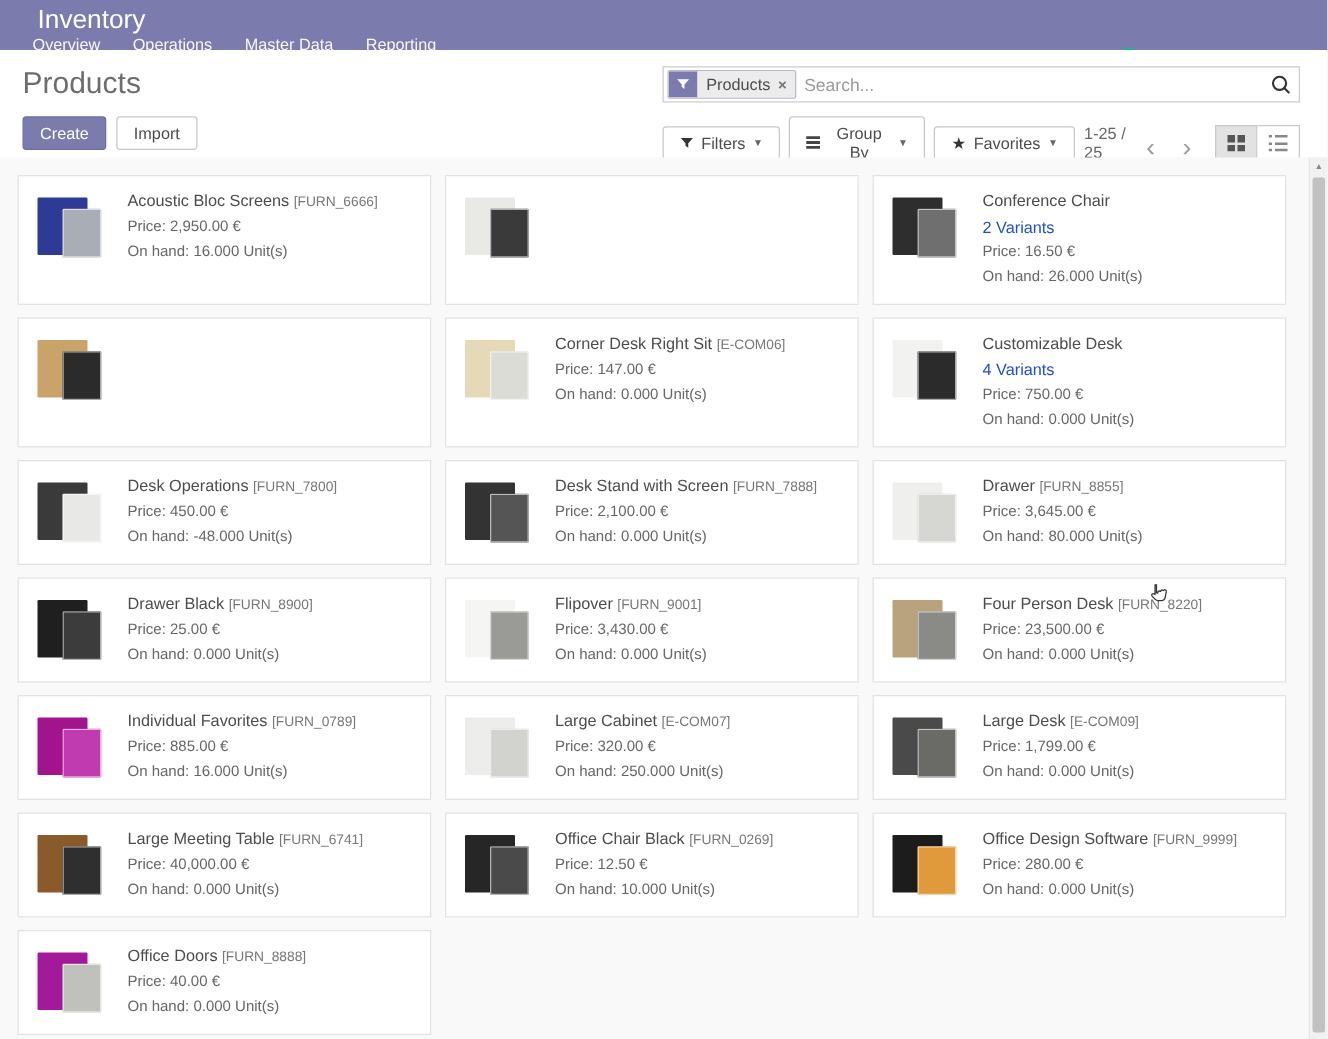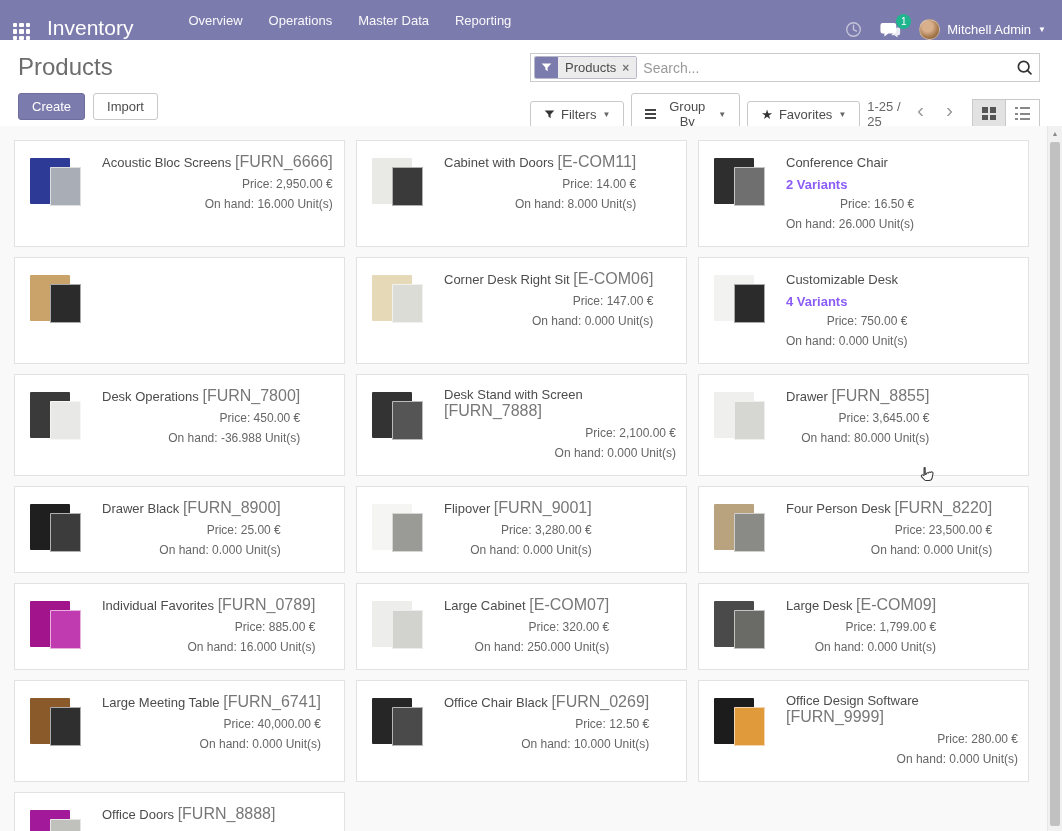--- a/index.html
+++ b/index.html
@@ -1,21 +1,21 @@
 <!DOCTYPE html>
 <html><head>
 <meta charset="utf-8">
 <style>
   * { margin:0; padding:0; box-sizing:border-box; }
   html,body { width:1062px; height:831px; overflow:hidden;
     font-family:"Liberation Sans", sans-serif; background:#f9f9f9; }
 
   
-  .topnav { height:40px; background:#7c7bad; display:flex; align-items:flex-end;
-    color:#fff; padding:0 16px 0 13px; }
+  .topnav { height:40px; background:#7c7bad; display:flex; align-items:flex-start;
+    color:#fff; padding:0 16px 0 13px;flex-direction:column; }
   .apps-icon { width:17px; height:17px; display:grid;
     grid-template-columns:repeat(3,1fr); gap:2px; cursor:pointer; }
   .apps-icon span { background:#fff; border-radius:1px; }
   .brand { font-size:21px; margin-left:17px; margin-right:42px; font-weight:400; cursor:pointer; }
   .navmenu { display:flex; align-items:center; height:100%; }
   .navmenu .mi { font-size:13px; padding:0 13px; height:100%; display:flex;
     align-items:center; color:rgba(255,255,255,.95); cursor:pointer; }
   .nav-right { margin-left:auto; display:flex; align-items:center; gap:18px; }
   .icon-btn { position:relative; cursor:pointer; display:flex; align-items:center; }
   .badge { position:absolute; top:-7px; right:-10px; background:#1fb58f; color:#fff;
@@ -46,21 +46,21 @@
   .search-input { border:none; outline:none; flex:1; font-size:14px; color:#333;
     font-family:"Liberation Sans",sans-serif; }
   .search-input::placeholder { color:#9a9a9a; }
 
   .cp-row2 { position:absolute; top:53px; right:22px; left:530px; display:flex; align-items:center; }
   .dd-caret { font-size:8px; color:#666; }
   .grp { margin-right:7px; }
   .gb-icon { width:12px; height:10px; background:
     linear-gradient(#444 0 2px, transparent 2px 4px, #444 4px 6px, transparent 6px 8px, #444 8px 10px); }
   .star { font-size:13px; color:#333; line-height:1; }
-  .pager { margin-left:auto; display:flex; align-items:flex-start; }
+  .pager { margin-left:auto; display:flex; align-items:flex-end; }
   .pager-text { font-size:13px; color:#666; }
   .chev { font-size:21px; color:#9a9a9a; padding:0 11px; cursor:pointer; line-height:1; }
   .switcher { display:flex; margin-left:8px; }
   .sw-btn { width:34px; height:29px; border:1px solid #c9c9c9; background:#fff;
     display:flex; align-items:center; justify-content:center; cursor:pointer; }
   .sw-btn + .sw-btn { border-left:none; }
   .sw-btn.active { background:#e2e2e2; }
   .kanban-ic { width:14px; height:13px; display:grid; grid-template-columns:1fr 1fr; gap:2px; }
   .kanban-ic span { background:#555; }
   .list-ic { width:15px; height:13px; display:flex; flex-direction:column; justify-content:space-between; }
@@ -72,23 +72,23 @@
   .grid { display:grid; grid-template-columns:repeat(3, 1fr);
     column-gap:11px; row-gap:10px; padding:14px 33px 0 14px; }
   .card { background:#fff; border:1px solid #e2e2e2; padding:9px 10px; display:flex;
     gap:13px; cursor:pointer; min-height:78px; }
   .pimg { width:64px; height:64px; flex:0 0 64px; position:relative; }
   .pimg .s1 { position:absolute; left:5px; top:8px; width:40px; height:46px; border-radius:1px; }
   .pimg .s2 { position:absolute; left:25px; top:17px; width:31px; height:39px;
     border-radius:1px; box-shadow:0 0 0 1px rgba(255,255,255,.6) inset; }
   .pbody { font-size:12px; color:#666; padding-top:3px; }
   .pname { font-size:13px; color:#4c4c4c; margin-bottom:6px; }
-  .pcode { font-size:16px; color:#777; }
-  .pvariants { font-weight:bold; font-size:13px; color:#8b5cf6; margin-bottom:5px; }
-  .pline { margin-bottom:6px;text-align:right; }
+  .pcode { font-size:11px; color:#777; }
+  .pvariants { font-weight:normal; font-size:13px; color:#1d4ed8; margin-bottom:5px; }
+  .pline { margin-bottom:6px; }
 
   
   .scrollbar { position:absolute; top:126px; right:0; bottom:0; width:15px;
     background:#f1f1f1; border-left:1px solid #e6e6e6; }
   .sb-up { height:14px; display:flex; align-items:center; justify-content:center;
     color:#8a8a8a; font-size:7px; cursor:pointer; }
   .sb-thumb { position:absolute; left:2px; right:2px; top:16px; bottom:5px;
     background:#c1c1c1; border-radius:2px; cursor:pointer; }
 
   
@@ -230,29 +230,20 @@
       <div class="pline">Price: 2,950.00 €</div>
       <div class="pline">On hand: 16.000 Unit(s)</div>
     </div>
   </div>
 
   <div class="card">
     <div class="pimg">
       <div class="s1" style="background: rgb(233, 233, 230);"></div>
           <div class="s2" style="background: rgb(58, 58, 58);"></div>
     </div>
-    <div class="pbody">
-      <div class="pname">
-        <span>Cabinet with Doors </span>
-        <span class="pcode">[E-COM11]</span>
-      </div>
-
-      <div class="pline">Price: 14.00 €</div>
-      <div class="pline">On hand: 8.000 Unit(s)</div>
-    </div>
   </div>
 
 
   <div class="card">
     <div class="pimg">
       <div class="s1" style="background: rgb(46, 46, 46);"></div>
           <div class="s2" style="background: rgb(111, 111, 111);"></div>
     </div>
     <div class="pbody">
       <div class="pname">
@@ -309,21 +300,21 @@
       <div class="s1" style="background: rgb(58, 58, 58);"></div>
           <div class="s2" style="background: rgb(232, 232, 230);"></div>
     </div>
     <div class="pbody">
       <div class="pname">
         <span>Desk Operations </span>
         <span class="pcode">[FURN_7800]</span>
       </div>
 
       <div class="pline">Price: 450.00 €</div>
-      <div class="pline">On hand: -36.988 Unit(s)</div>
+      <div class="pline">On hand: -48.000 Unit(s)</div>
     </div>
   </div>
 
   <div class="card">
     <div class="pimg">
       <div class="s1" style="background: rgb(51, 51, 51);"></div>
           <div class="s2" style="background: rgb(85, 85, 85);"></div>
     </div>
     <div class="pbody">
       <div class="pname">
@@ -373,21 +364,21 @@
     <div class="pimg">
       <div class="s1" style="background: rgb(245, 245, 243);"></div>
           <div class="s2" style="background: rgb(154, 154, 150);"></div>
     </div>
     <div class="pbody">
       <div class="pname">
         <span>Flipover </span>
         <span class="pcode">[FURN_9001]</span>
       </div>
 
-      <div class="pline">Price: 3,280.00 €</div>
+      <div class="pline">Price: 3,430.00 €</div>
       <div class="pline">On hand: 0.000 Unit(s)</div>
     </div>
   </div>
 
   <div class="card">
     <div class="pimg">
       <div class="s1" style="background: rgb(185, 162, 126);"></div>
           <div class="s2" style="background: rgb(138, 138, 134);"></div>
     </div>
     <div class="pbody">

